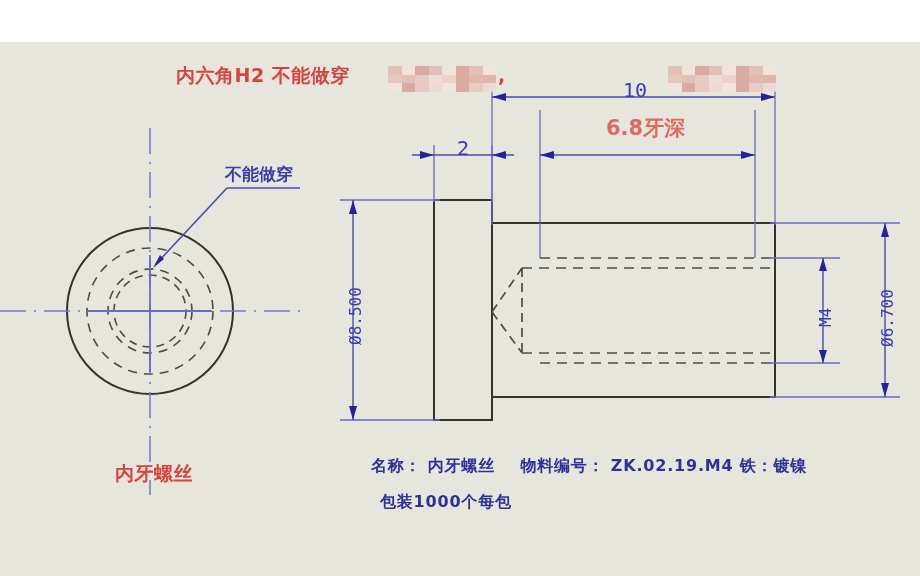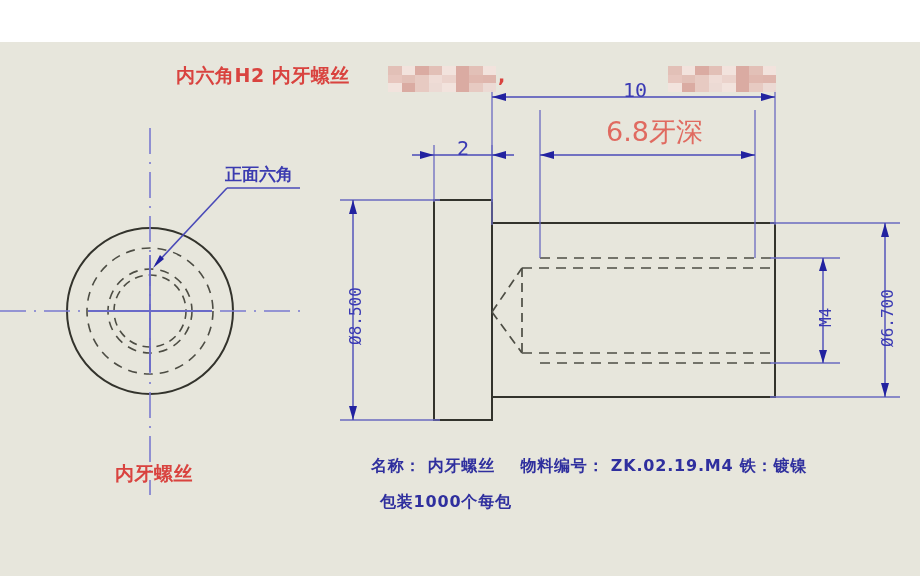--- a/index.html
+++ b/index.html
@@ -43,22 +43,22 @@
   .red-note {
     color: #d9433f;
     font-family: "DejaVu Sans", sans-serif;
     font-size: 19px;
     font-weight: 700;
     letter-spacing: 0.5px;
   }
   .red-dim {
     color: #e06a60;
     font-family: "DejaVu Sans", sans-serif;
-    font-size: 27px;
-    font-weight: 400;
+    font-size: 21px;
+    font-weight: 700;
   }
   .blue-dim {
     color: #3a3ab4;
     font-family: "DejaVu Sans Mono", monospace;
     font-size: 20px;
     letter-spacing: 0px;
   }
   .blue-dim-v {
     color: #3a3ab4;
     font-family: "DejaVu Sans Mono", monospace;
@@ -177,21 +177,21 @@
 
     <g>
       <line x1="770" y1="258" x2="840" y2="258" stroke="#6a6ac0" stroke-width="1.3"></line>
       <line x1="770" y1="363" x2="840" y2="363" stroke="#6a6ac0" stroke-width="1.3"></line>
       <line x1="823" y1="258" x2="823" y2="363" stroke="#4a4ab8" stroke-width="1.4"></line>
       <polygon points="823,258 819,271 827,271" fill="#2222a0"></polygon>
       <polygon points="823,363 819,350 827,350" fill="#2222a0"></polygon>
     </g>
   </svg>
 
-  <div class="txt red-note" style="left:176px; top:66px;">内六角H2 内牙螺丝</div>
+  <div class="txt red-note" style="left:176px; top:66px;">内六角H2 不能做穿</div>
 
   <div class="redaction" id="redaction-1" style="left:388px; top:66px; width:108px; height:26px;">
       <i style="background: rgb(226, 189, 180);"></i>
       <i style="background: rgb(243, 227, 222);"></i>
       <i style="background: rgb(217, 167, 158);"></i>
       <i style="background: rgb(226, 189, 180);"></i>
       <i style="background: rgb(243, 227, 222);"></i>
       <i style="background: rgb(217, 167, 158);"></i>
       <i style="background: rgb(226, 189, 180);"></i>
       <i style="background: rgb(243, 227, 222);"></i>
@@ -242,21 +242,21 @@
       <i style="background: rgb(231, 200, 192);"></i>
       <i style="background: rgb(237, 218, 212);"></i>
     </div>
 
   <div class="txt blue-dim" style="left:623px; top:80px;">10</div>
 
   <div class="txt blue-dim" style="left:457px; top:138px;">2</div>
 
   <div class="txt red-dim" style="left:606px; top:118px;">6.8牙深</div>
 
-  <div class="txt blue-label" style="left:225px; top:166px;">正面六角</div>
+  <div class="txt blue-label" style="left:225px; top:166px;">不能做穿</div>
 
   <div class="txt blue-dim-v" style="left:348px; top:345px;">Ø8.500</div>
 
   <div class="txt blue-dim-v" style="left:880px; top:347px;">Ø6.700</div>
 
   <div class="txt blue-dim-v" style="left:818px; top:327px;">M4</div>
 
   <div class="txt red-note" style="left:115px; top:464px;">内牙螺丝</div>
 
   <div class="txt spec-line" style="left:371px; top:458px;">名称： 内牙螺丝    物料编号： ZK.02.19.M4 铁：镀镍</div>

